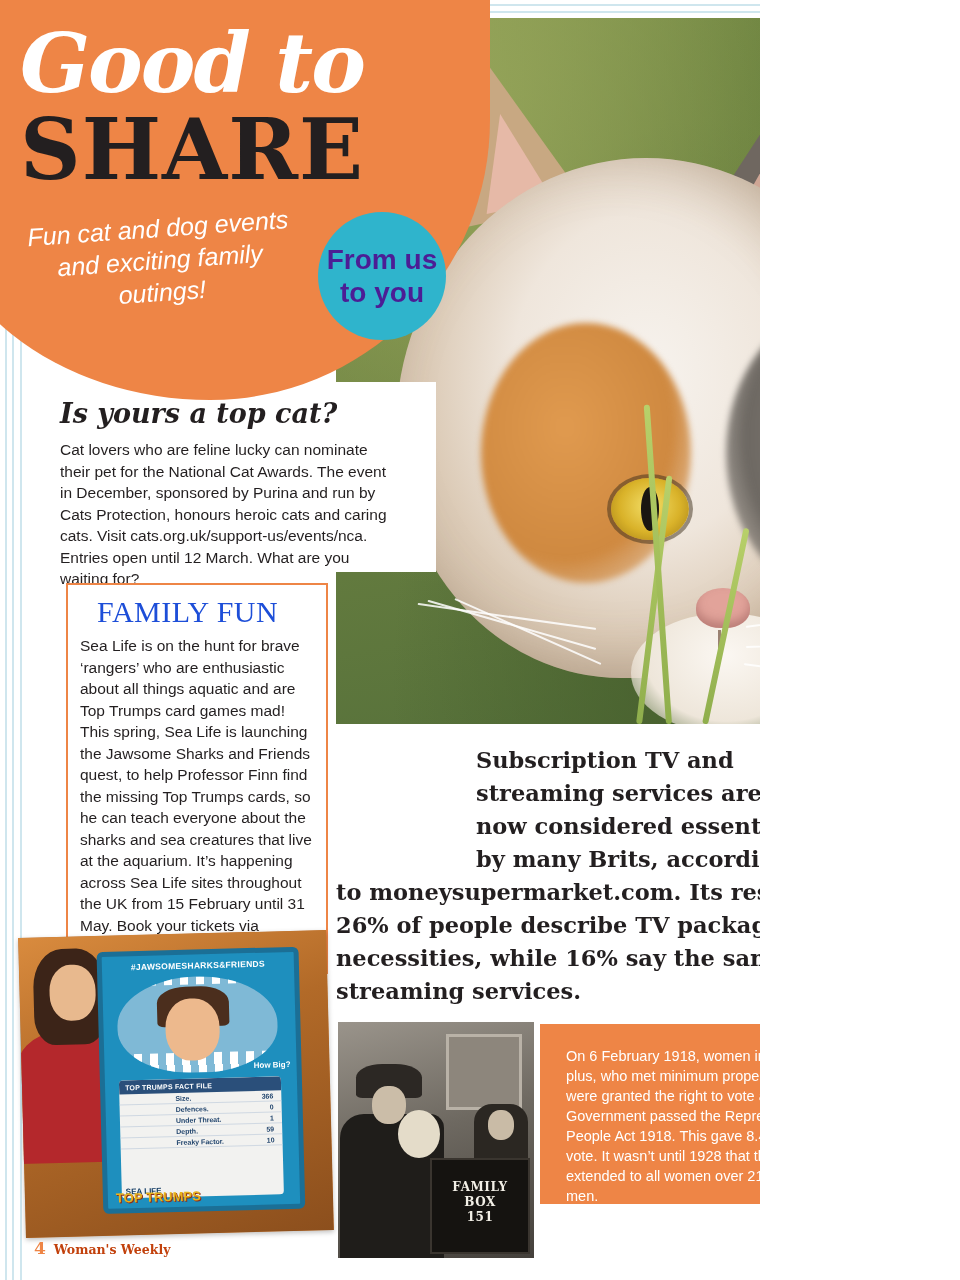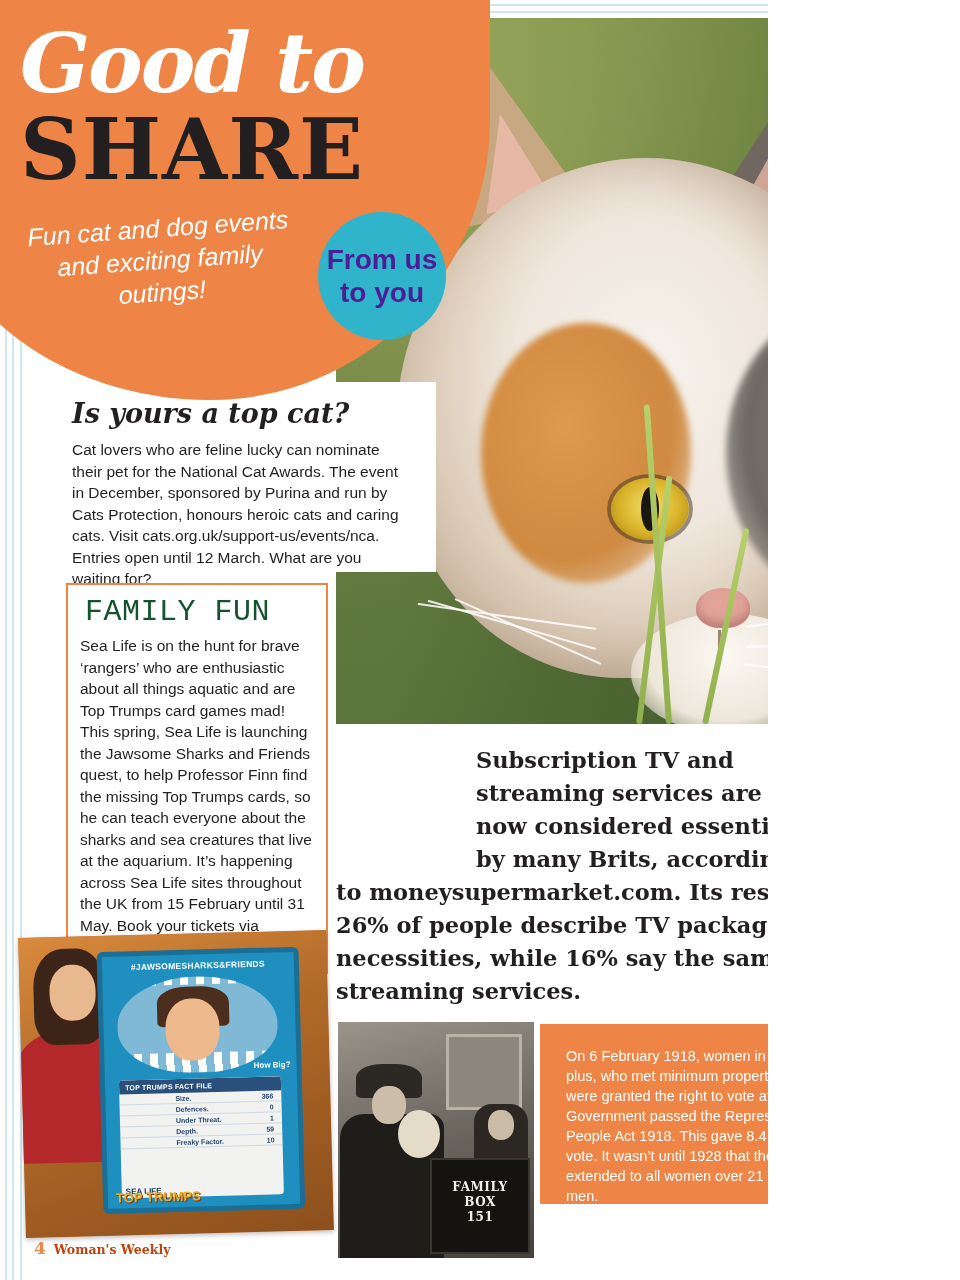--- a/index.html
+++ b/index.html
@@ -16,21 +16,20 @@
     color: #231f20;
   }
 
   .page {
     position: absolute;
     left: 0; top: 0;
     width: 760px;
     height: 1280px;
     background: #ffffff;
     overflow: hidden;
-    padding-left: 8px;
   }
 
   
   .edge-stripes {
     position: absolute;
     left: 0; top: 0;
     width: 28px; height: 1280px;
     background: repeating-linear-gradient(
       to right,
       #ffffff 0px, #ffffff 5px,
@@ -274,21 +273,21 @@
     left: 336px;
     top: 382px;
     width: 100px;
     height: 190px;
     background: #ffffff;
   }
 
   
   .topcat {
     position: absolute;
-    left: 72px;
+    left: 60px;
     top: 398px;
     width: 334px;
   }
   .topcat h2 {
     margin: 0 0 10px 0;
     font-family: "DejaVu Serif", serif;
     font-style: italic;
     font-weight: 700;
     font-size: 27px;
     color: #231f20;
@@ -305,26 +304,26 @@
     position: absolute;
     left: 66px;
     top: 583px;
     width: 262px;
     border: 2px solid #ee8546;
     padding: 10px 12px 14px 12px;
     box-sizing: border-box;
     background: #ffffff;
   }
   .familyfun h3 {
-    margin: 0 0 6px 5px;
-    font-family: Liberation Mono, monospace;
+    margin: 0 0 6px 17px;
+    font-family: Liberation Serif, serif;
     font-weight: 400;
     font-size: 30px;
     letter-spacing: 0.5px;
-    color: #14532d;
+    color: #1d4ed8;
   }
   .familyfun p {
     margin: 0;
     font-size: 15.5px;
     line-height: 21.5px;
     color: #231f20;
   }
 
   
   .dyk {

